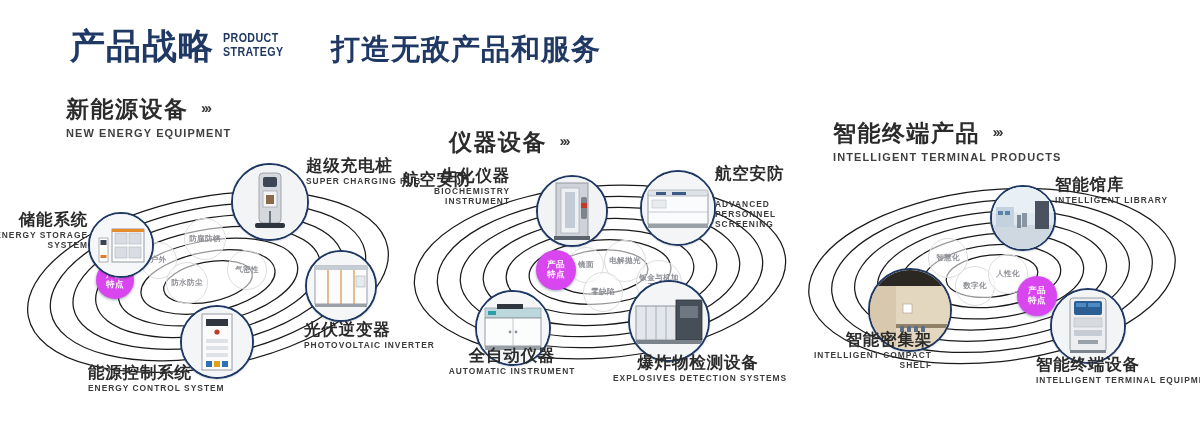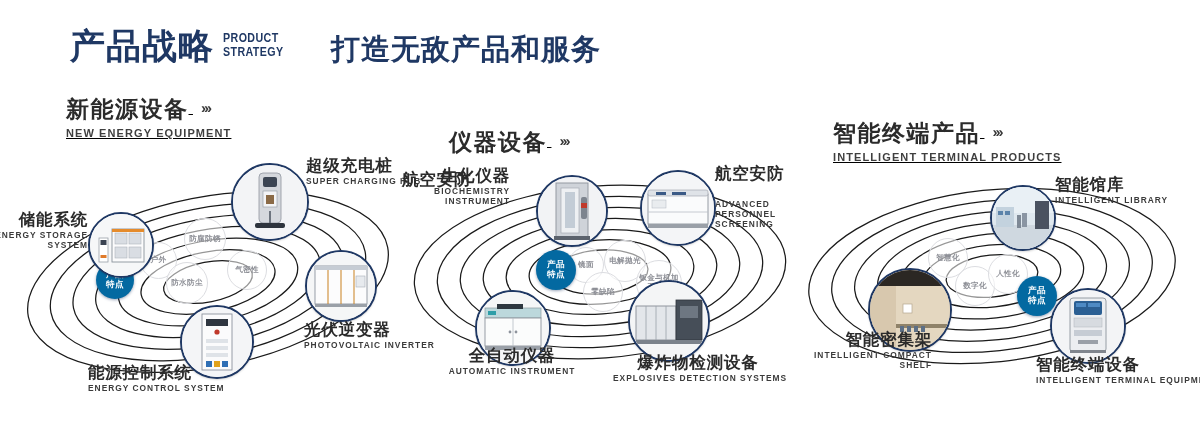--- a/index.html
+++ b/index.html
@@ -22,21 +22,21 @@
     font-size:13px;line-height:13.5px;letter-spacing:.5px;
     transform:scaleX(.82);transform-origin:left top;
   }
   .hdr-sub{
     position:absolute;left:331px;top:32px;
     font-size:29px;line-height:34px;font-weight:bold;color:#1f3864;
     letter-spacing:1px;font-family:"DejaVu Sans",sans-serif;
   }
 
   
-  .sec-head{position:absolute;text-decoration:underline;}
+  .sec-head{position:absolute;}
   .sec-cn{
     font-size:23px;line-height:26px;font-weight:bold;color:#2b2b2b;
     letter-spacing:1.5px;font-family:"DejaVu Sans",sans-serif;
     display:inline-block;vertical-align:middle;
   }
   .chev{display:inline-block;vertical-align:middle;margin-left:8px;
         color:#3a3a3a;font-size:15px;letter-spacing:-2px;font-weight:bold;
         position:relative;top:-2px;}
   .sec-en{
     margin-top:5px;font-size:11px;line-height:13px;color:#3f3f3f;
@@ -71,21 +71,21 @@
   .bub{
     position:absolute;border-radius:50%;
     display:flex;align-items:center;justify-content:center;
     text-align:center;color:#8d8f96;
     font-size:7.6px;line-height:8.6px;font-weight:600;
     font-family:"DejaVu Sans",sans-serif;
     border:1px solid #dcdde1;background:rgba(255,255,255,.55);
     letter-spacing:.3px;
   }
   .bub.core{
-    background:#0369a1;border:none;color:#ffffff;
+    background:#d946ef;border:none;color:#ffffff;
     font-size:8.6px;line-height:9.6px;font-weight:bold;
     box-shadow:0 1px 3px rgba(31,56,100,.45);
   }
   .bub span{display:block;}
 </style>
 </head>
 <body>
 
 <div class="stage">
 

